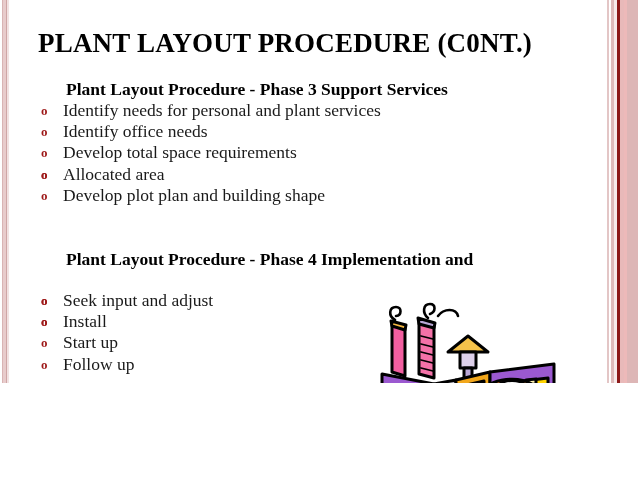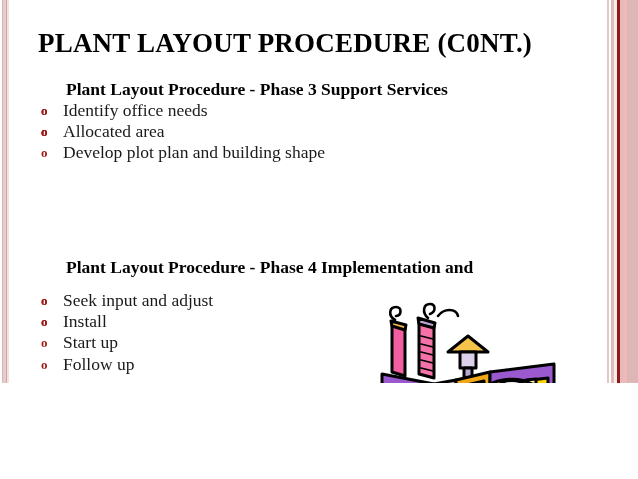--- a/index.html
+++ b/index.html
@@ -62,21 +62,21 @@
     line-height: 22px;
     margin-left: 28px;
   }
   #head1 {
     left: 38px;
     top: 78px;
     width: 540px;
   }
   #head2 {
     left: 38px;
-    top: 256px;
+    top: 248px;
     width: 520px;
   }
   #head2 .line2 {
     display: block;
     text-align: center;
   }
 
   
   .bullets {
     position: absolute;
@@ -145,27 +145,29 @@
   <div class="stripe rb7"></div>
   <div class="stripe rb8"></div>
 
   <div id="title">PLANT LAYOUT PROCEDURE (C0NT.)</div>
 
   <div id="head1" class="section-head">Plant Layout Procedure - Phase 3 Support Services</div>
 
   <ul id="list1" class="bullets">
     <li>
       <span class="bullet-mark">o</span>
+      <span>Identify needs for personal and plant services</span>
     </li>
     <li>
       <span class="bullet-mark">o</span>
       <span>Identify office needs</span>
     </li>
     <li>
       <span class="bullet-mark">o</span>
+      <span>Develop total space requirements</span>
     </li>
     <li>
       <span class="bullet-mark">o</span>
     </li>
     <li>
       <span class="bullet-mark">o</span>
       <span>Allocated area</span>
     </li>
     <li>
       <span class="bullet-mark">o</span>

